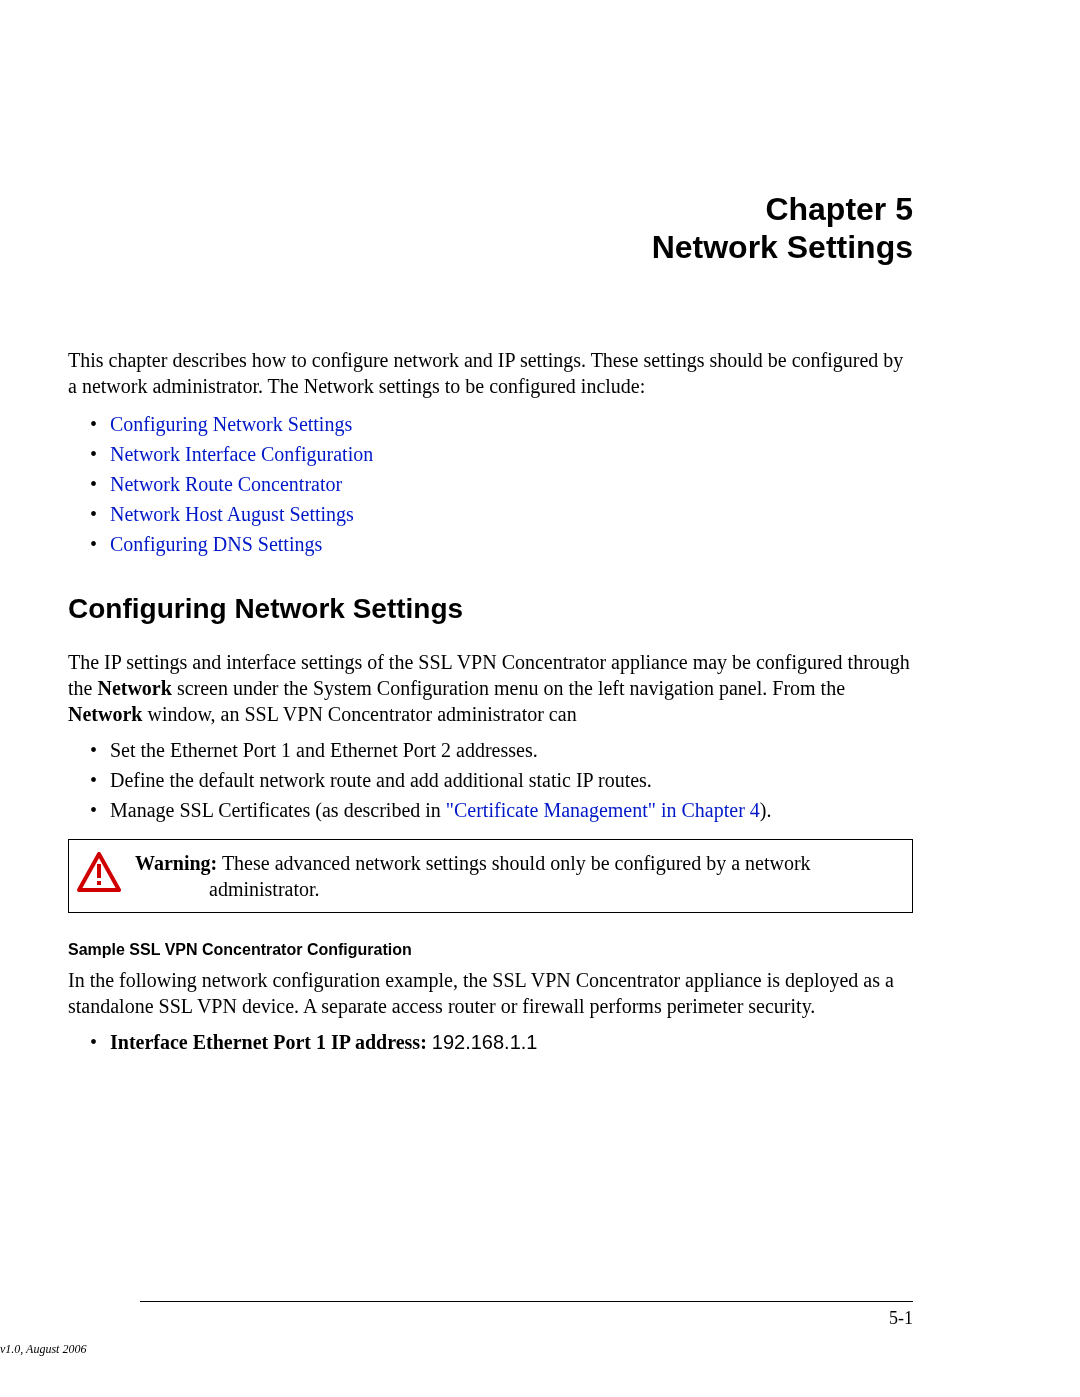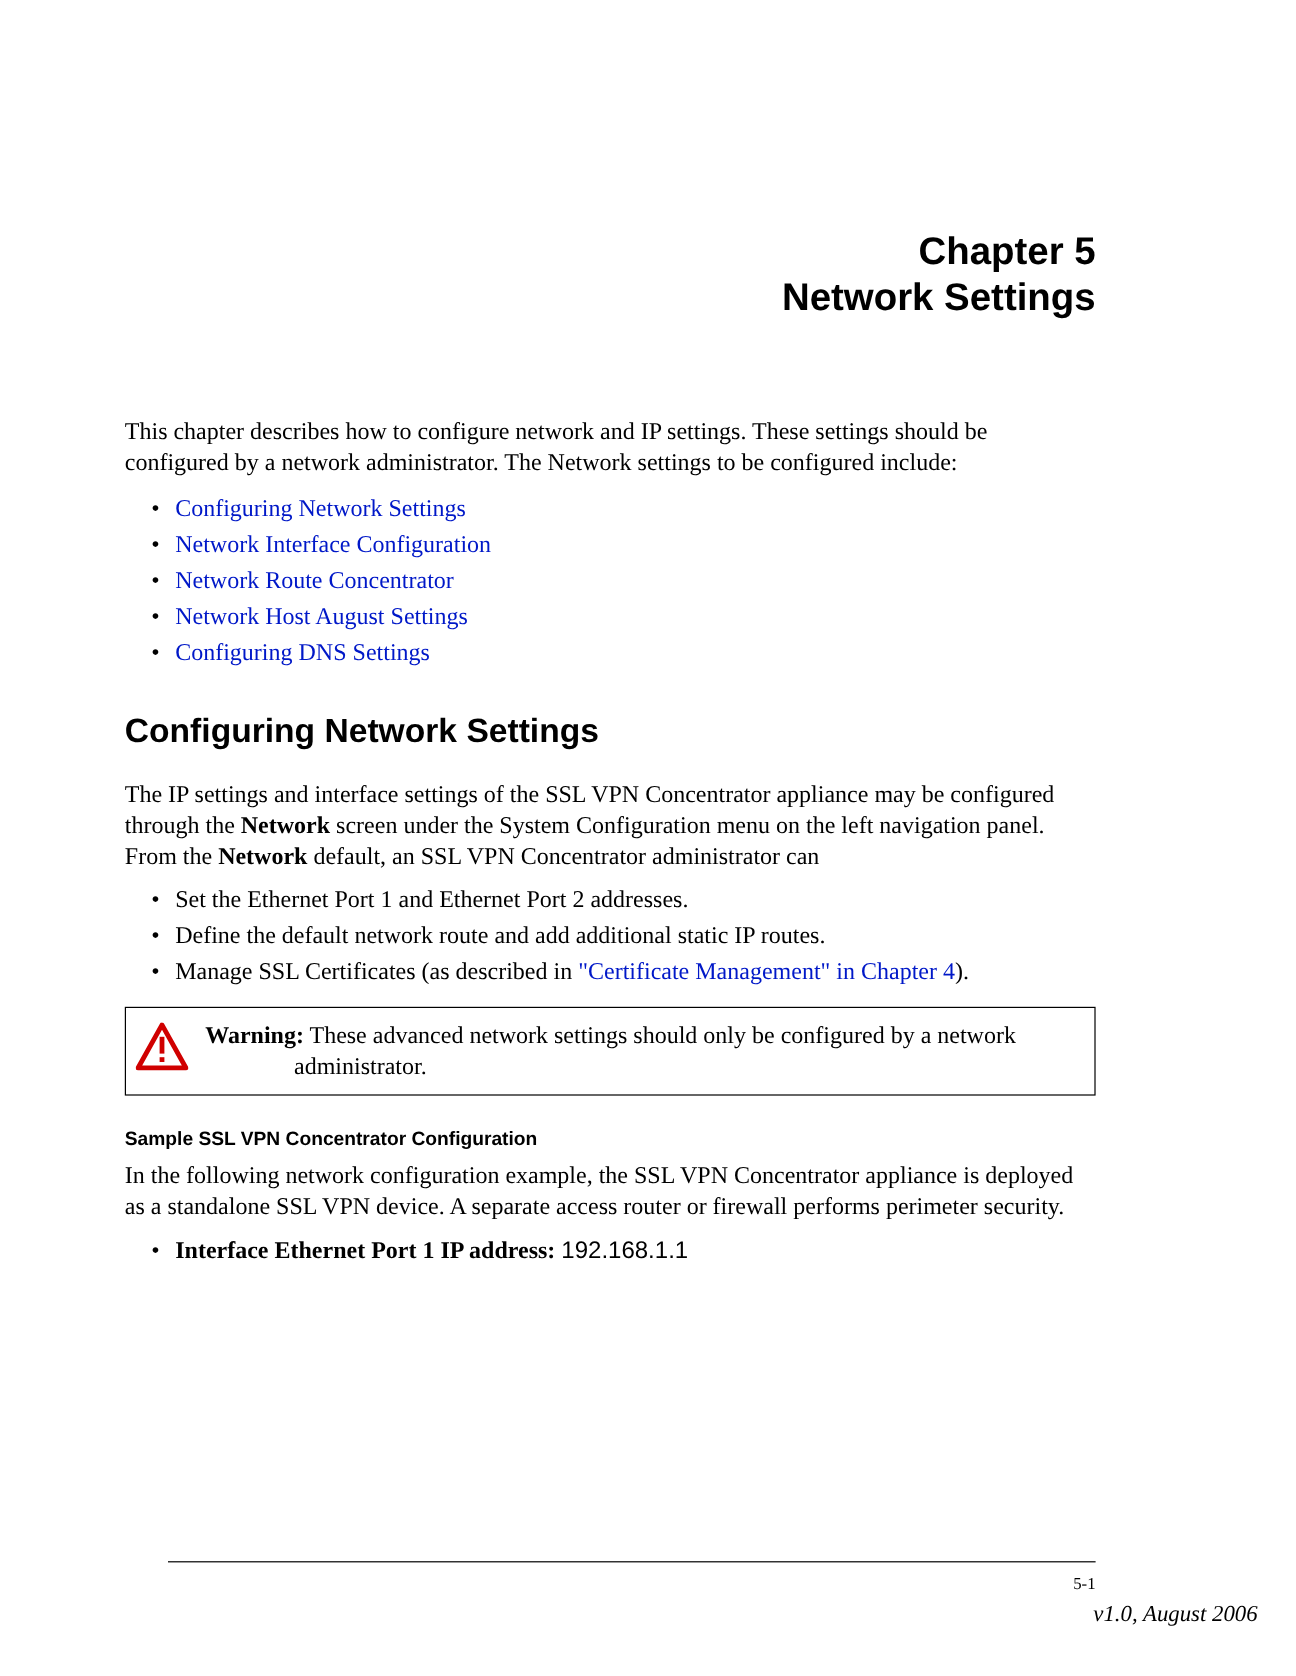--- a/index.html
+++ b/index.html
@@ -7,21 +7,21 @@
     padding: 0;
     background: #ffffff;
     font-family: "Times New Roman", Times, serif;
     color: #000;
   }
   .page {
     width: 1048px;
     height: 1397px;
     position: relative;
     box-sizing: border-box;
-    padding: 190px 135px 60px 104px;
+    padding: 190px 135px 60px 68px;
   }
   .chapter-title {
     font-family: Helvetica, Arial, sans-serif;
     font-weight: bold;
     text-align: right;
     font-size: 32px;
     line-height: 1.2;
     margin-bottom: 80px;
   }
   .chapter-title .line1,
@@ -127,30 +127,30 @@
     margin: 0;
     position: absolute;
     left: 140px;
     right: 135px;
     bottom: 95px;
   }
   .page-num {
     position: absolute;
     right: 135px;
     bottom: 68px;
-    font-size: 14px;
+    font-size: 18px;
   }
   .version {
     position: absolute;
     left: 0;
-    right: 0;
+    right: 17px;
     bottom: 40px;
-    text-align: right;
+    text-align: left;
     font-style: italic;
-    font-size: 19px;
+    font-size: 12px;
   }
 </style>
 </head>
 <body>
 
 <div class="page">
 
   <div class="chapter-title">
     <span class="line1">Chapter 5</span>
     <span class="line2">Network Settings</span>
@@ -162,21 +162,21 @@
     <li><a href="#">Configuring Network Settings</a></li>
     <li><a href="#">Network Interface Configuration</a></li>
     <li><a href="#">Network Route Concentrator</a></li>
     <li><a href="#">Network Host August Settings</a></li>
     <li><a href="#">Configuring DNS Settings</a></li>
   </ul>
 
   <h2 class="section">Configuring Network Settings</h2>
 
   <p class="para">
-    <span>The IP settings and interface settings of the SSL VPN Concentrator appliance may be configured through the </span><span class="bold">Network</span><span> screen under the System Configuration menu on the left navigation panel. From the </span><span class="bold">Network</span><span> default, an SSL VPN Concentrator administrator can</span>
+    <span>The IP settings and interface settings of the SSL VPN Concentrator appliance may be configured through the </span><span class="bold">Network</span><span> screen under the System Configuration menu on the left navigation panel. From the </span><span class="bold">Network</span><span> window, an SSL VPN Concentrator administrator can</span>
   </p>
 
   <ul class="bullets">
     <li>Set the Ethernet Port 1 and Ethernet Port 2 addresses.</li>
     <li>Define the default network route and add additional static IP routes.</li>
     <li>
       <span>Manage SSL Certificates (as described in </span><a href="#" class="link-inline">"Certificate Management" in Chapter 4</a><span>).</span>
     </li>
   </ul>
 

